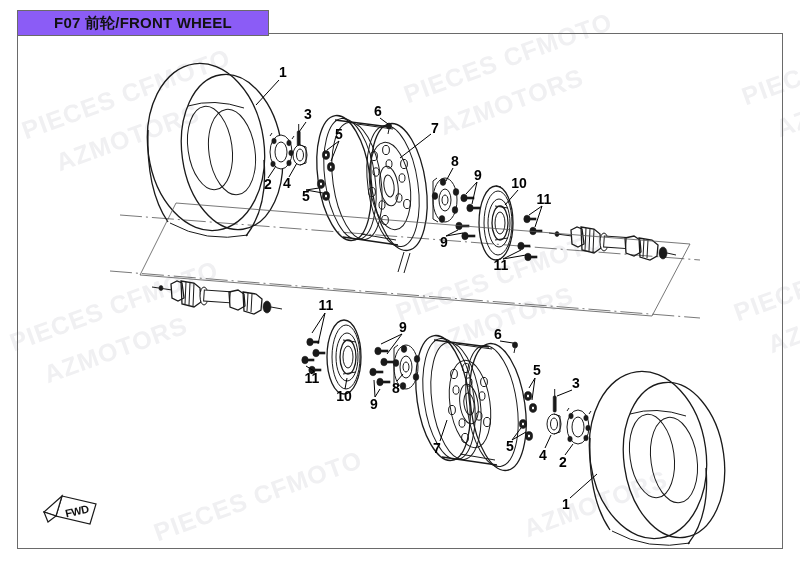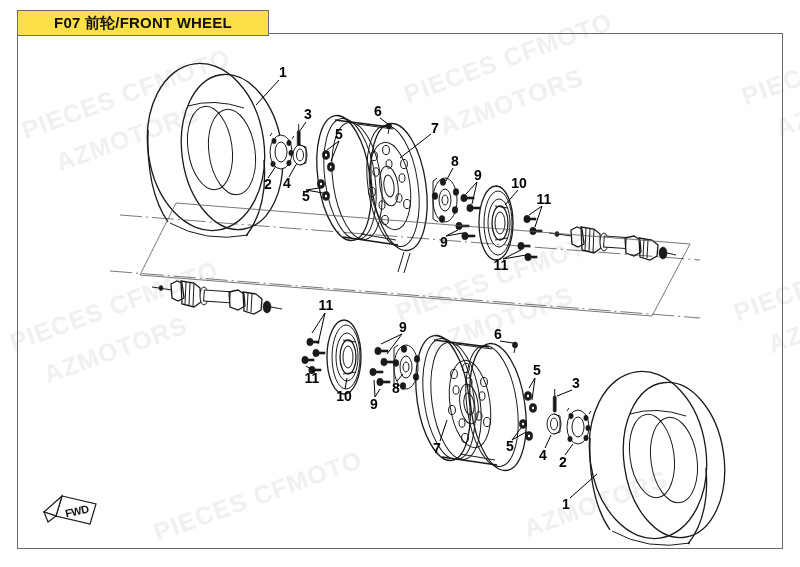--- a/index.html
+++ b/index.html
@@ -37,21 +37,21 @@
 
   
   .title-box {
     position: absolute;
     left: 17px;
     top: 10px;
     width: 252px;
     height: 26px;
     border: 1px solid #6a6a6a;
     box-sizing: border-box;
-    background: #fde047;
+    background: #8b5cf6;
     display: flex;
     align-items: center;
     justify-content: center;
   }
   .title-text {
     font-size: 15px;
     font-weight: bold;
     color: #121212;
     letter-spacing: 0.2px;
     white-space: nowrap;

